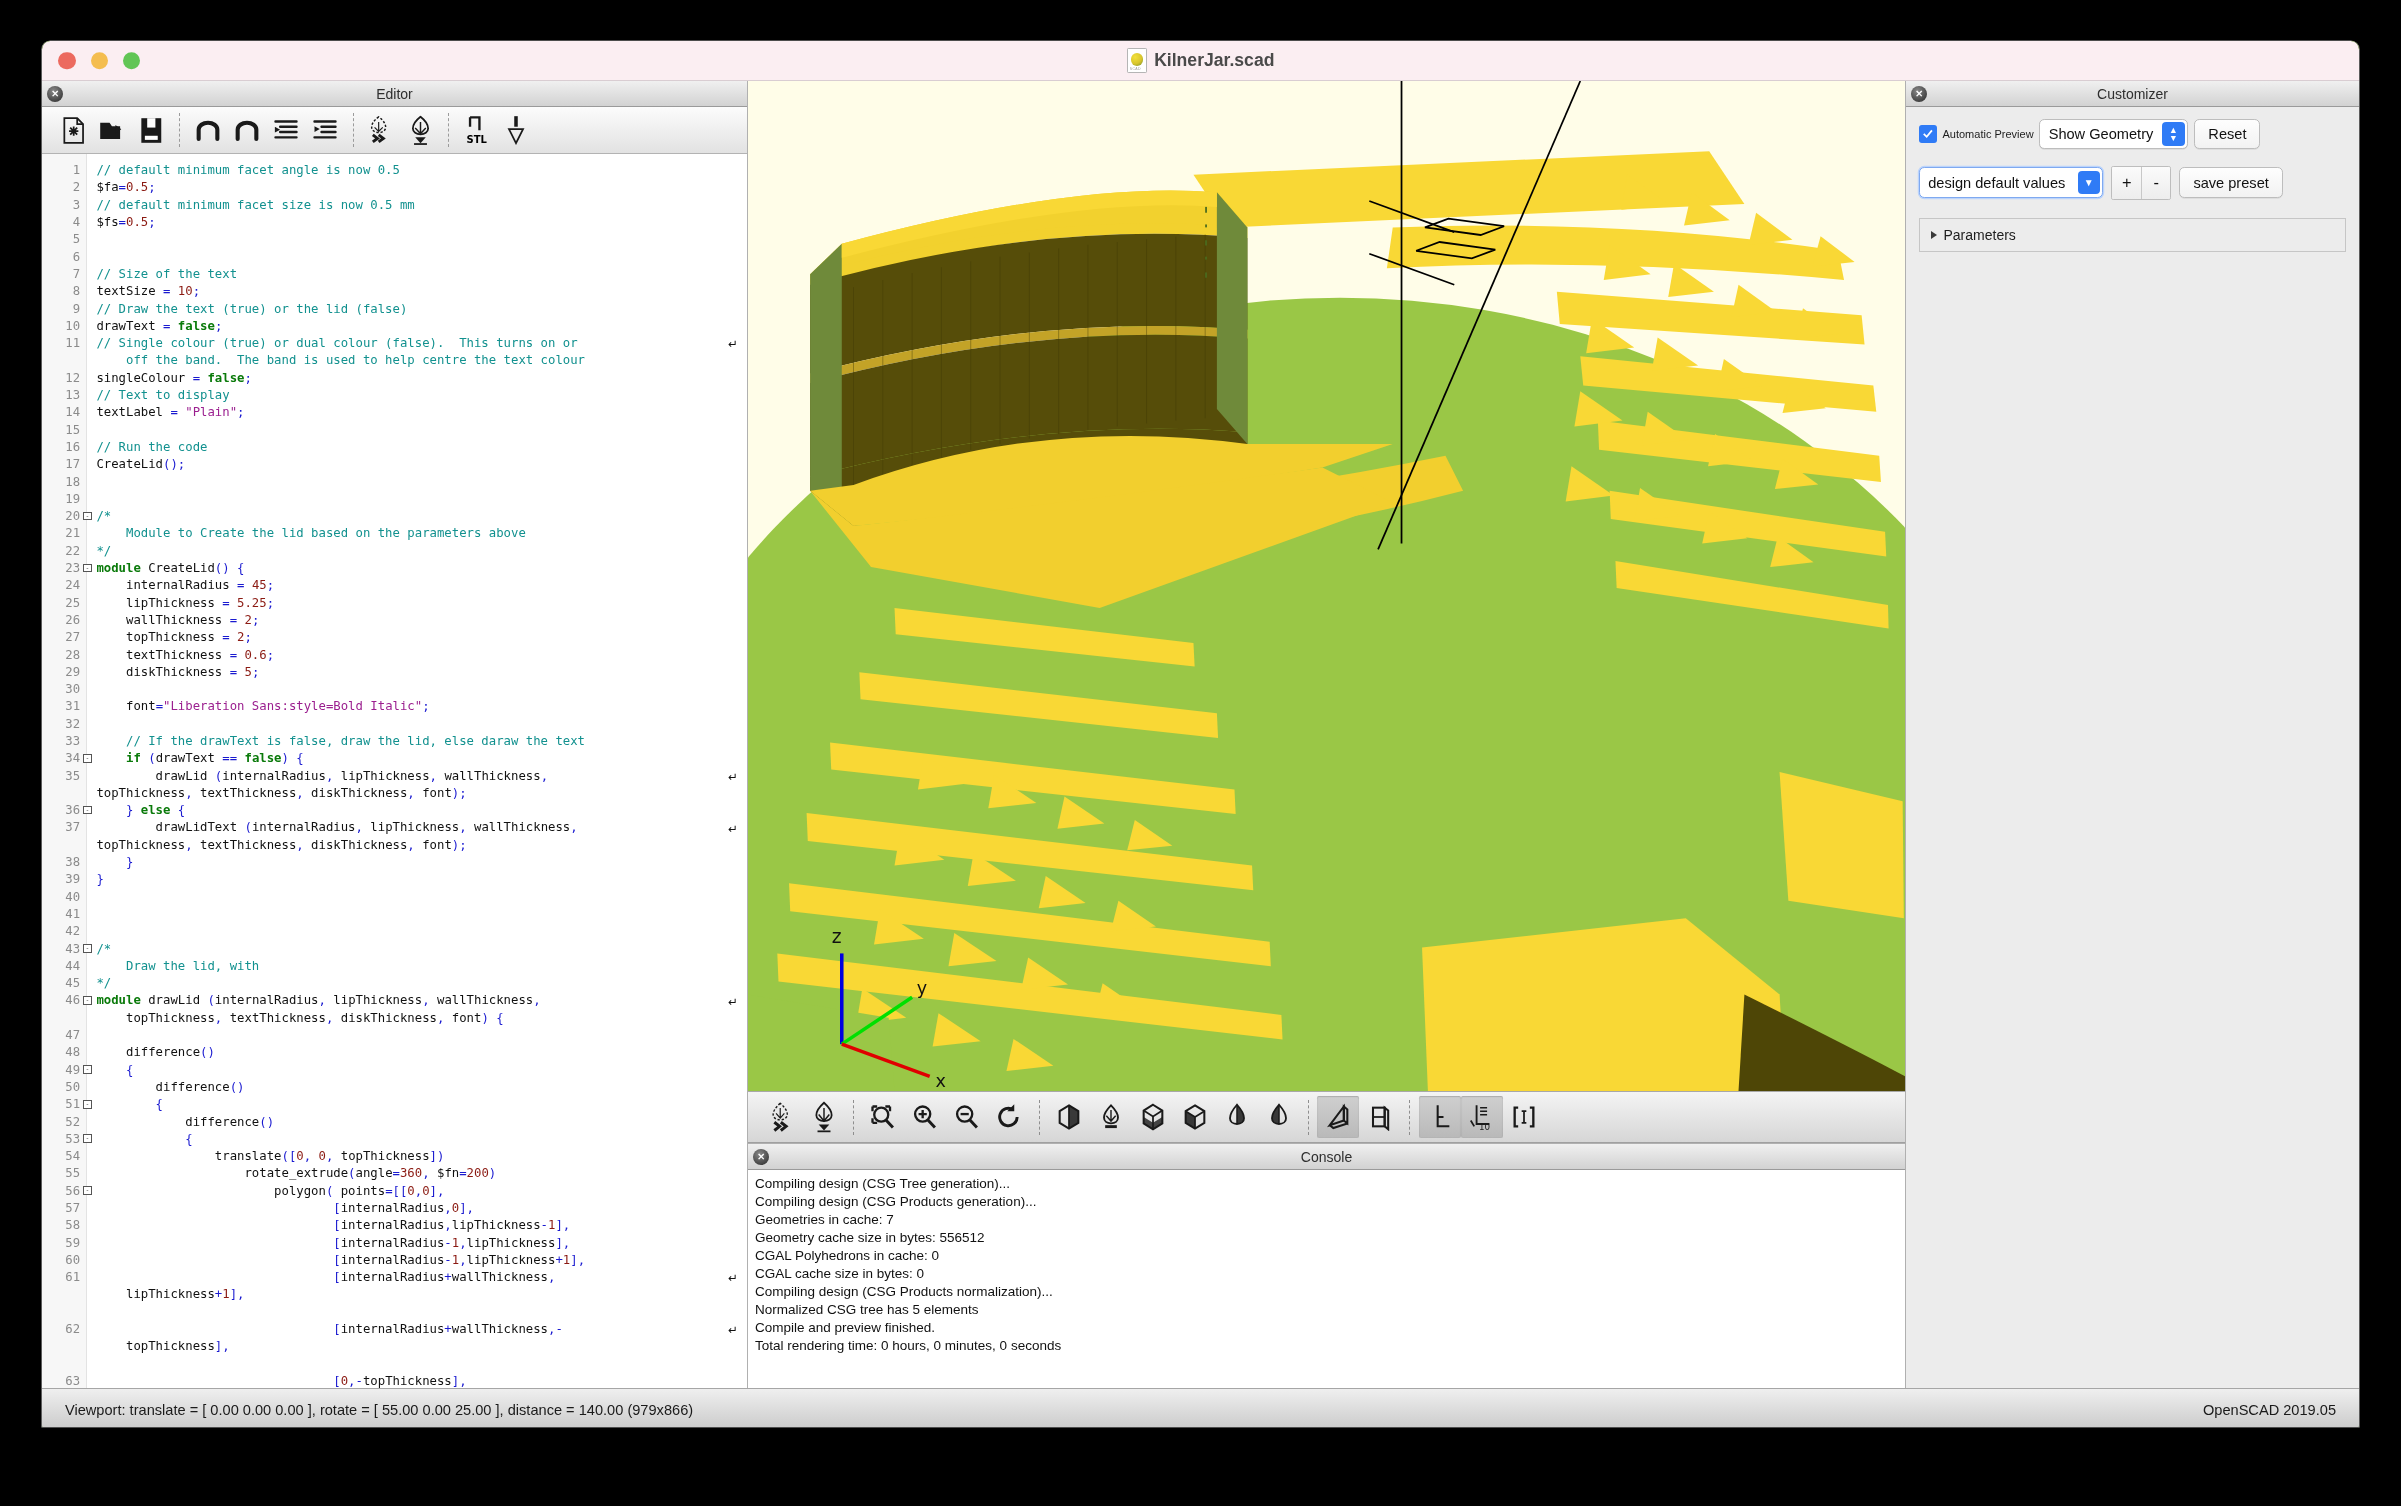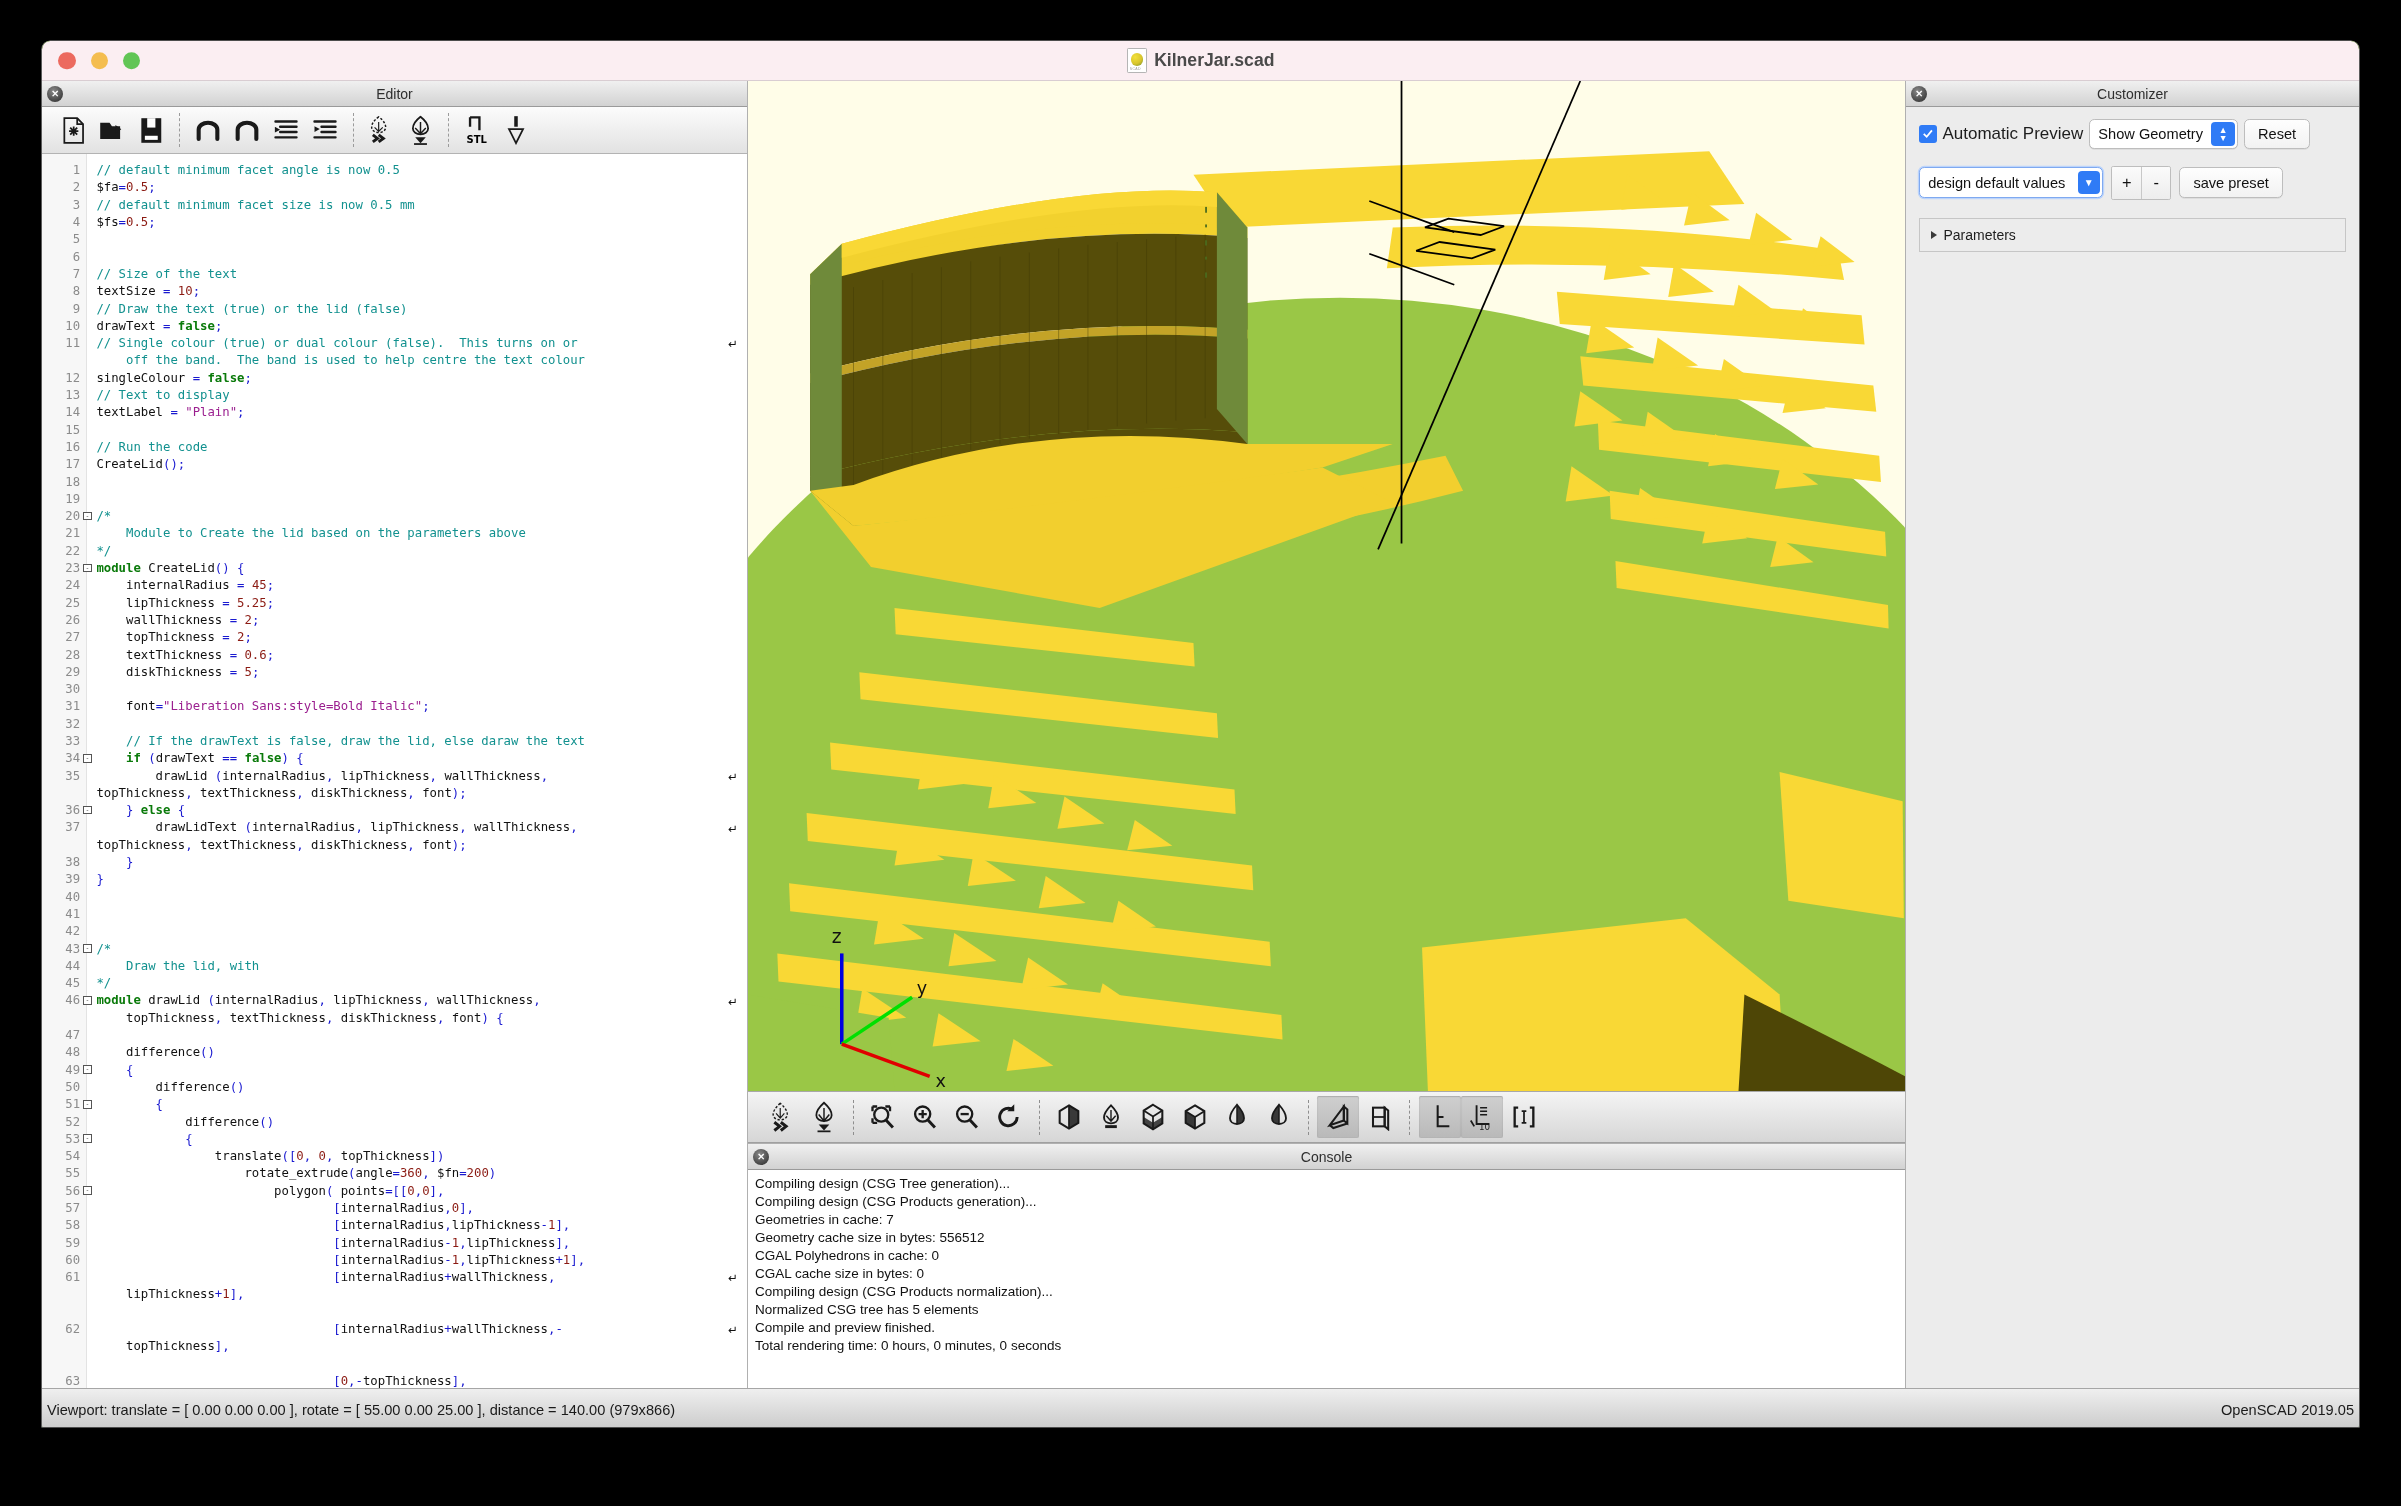--- a/index.html
+++ b/index.html
@@ -81,21 +81,21 @@
   .cons-line { font-size:13.5px; line-height:18px; color:#111; white-space:pre;}
 
   
   .cust-pane { width:454px; background:#ececec; display:flex; flex-direction:column;
                border-left:1.2px solid #b0b0b0;}
   .cust-body { padding:11.7px 13px; }
   .row1 { display:flex; align-items:center; gap:5.9px; }
   .chk { width:17.6px; height:17.6px; border-radius:2.9px; background:#2f7bf6;
          display:flex; align-items:center; justify-content:center; cursor:pointer; flex:0 0 17.6px;}
   .chk svg{display:block;}
-  .chk-label { font-size:17px; color:#1d1d1d; }
+  .chk-label { font-size:11px; color:#1d1d1d; }
   .combo { background:#fff; border:0.6px solid #bdbdbd; border-radius:5.3px; height:30.5px;
            display:flex; align-items:center; padding:0 2.3px 0 8.2px; font-size:14.6px; color:#111;
            box-shadow:0 0.6px 0.6px rgba(0,0,0,.12); cursor:pointer; position:relative;}
   .combo .cval{flex:1; white-space:nowrap; overflow:hidden;}
   .stepper { width:23.4px; height:24.6px; background:#2f7bf6; border-radius:4.1px; margin-left:4.7px;
              display:flex; flex-direction:column; align-items:center; justify-content:center; color:#fff;}
   .stepper span{font-size:8.8px; line-height:8.2px;}
   .caret { width:22px; height:23.4px; background:#2f7bf6; border-radius:4.1px; margin-left:4.7px;
            display:flex; align-items:center; justify-content:center; color:#fff; font-size:10px;}
   .btn { background:linear-gradient(#fefefe,#f2f2f2); border:0.6px solid #bdbdbd; border-radius:5.3px;
@@ -107,21 +107,21 @@
             align-items:center; justify-content:center; font-size:16.4px; color:#111; cursor:pointer;}
   .pm-btn + .pm-btn { border-left:0.6px solid #c8c8c8;}
   .param-box { margin-top:18px; border:0.6px solid #c6c6c6; background:#ececec; }
   .param-hdr { height:32px; display:flex; align-items:center; gap:7px; padding-left:10.5px; cursor:pointer;}
   .tri { width:0;height:0;border-left:6.4px solid #3a3a3a;border-top:4.1px solid transparent;border-bottom:4.1px solid transparent;}
   .param-lbl { font-size:14px; color:#1d1d1d;}
 
   
   .statusbar { height:43px; background:linear-gradient(#efefef,#c9c9c9);
                border-top:0.6px solid #a6a6a6; display:flex; align-items:center;
-               justify-content:space-between; padding:0 5px; border-radius:0 0 5.9px 5.9px;}
+               justify-content:space-between; padding:0 23px; border-radius:0 0 5.9px 5.9px;}
   .status-text { font-size:14.6px; color:#1a1a1a;}
 </style>
 </head>
 <body>
 
 <div id="app">
 
   <div class="titlebar">
     <div class="lights">
       <div class="light l-red"></div>

